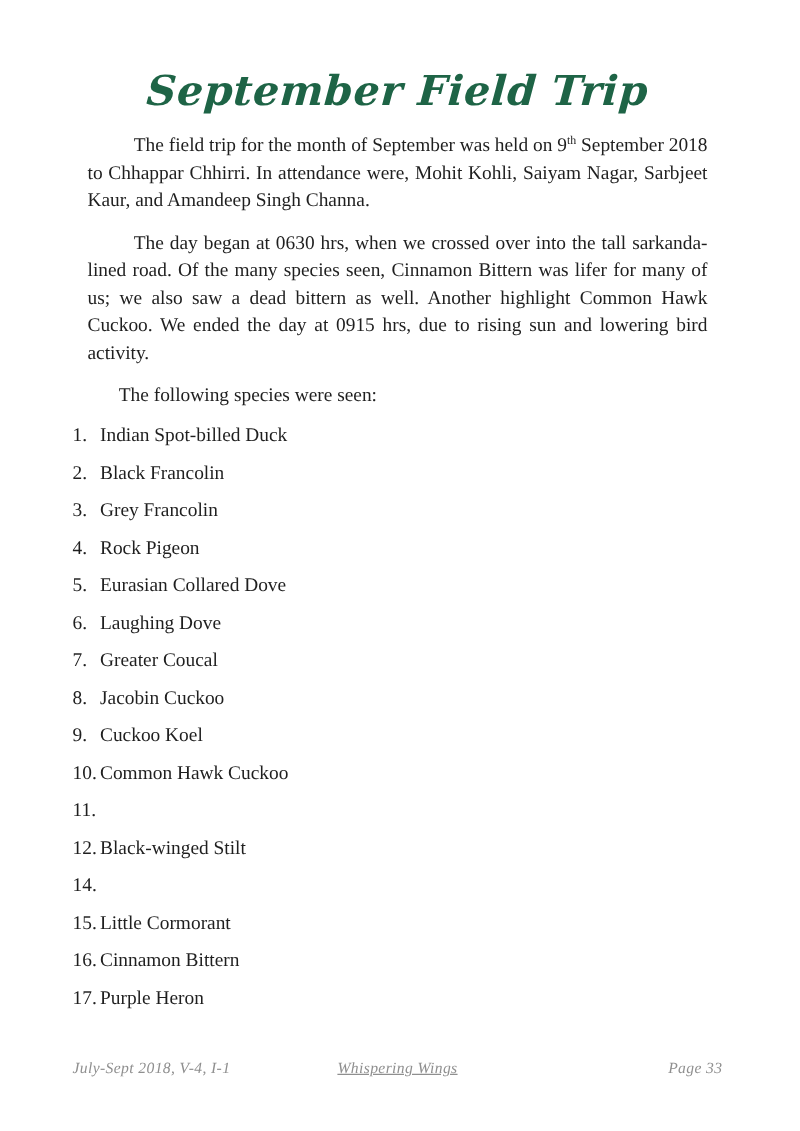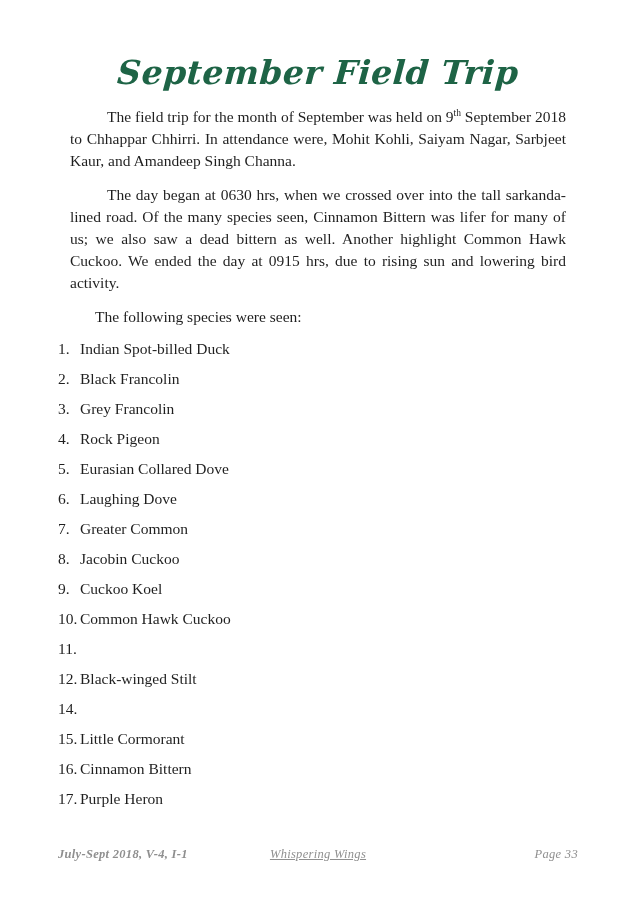--- a/index.html
+++ b/index.html
@@ -71,21 +71,21 @@
     left: 58px;
     right: 62px;
     display: flex;
     align-items: baseline;
     font-family: "Liberation Serif", serif;
     font-style: italic;
     font-size: 12.5px;
     color: #8f8f8f;
     letter-spacing: 0.3px;
   }
-  .footer .f-left  { flex: 1; text-align: left; font-weight: bold; }
+  .footer .f-left  { flex: 1; text-align: left; }
   .footer .f-center{ flex: 1; text-align: center; text-decoration: underline; }
   .footer .f-right { flex: 1; text-align: right; }
 </style>
 </head>
 <body>
 
 <div class="page">
 
   <h1 class="doc-title">September Field Trip</h1>
 
@@ -115,21 +115,21 @@
     <li>
         <span class="num">5.</span>
         <span>Eurasian Collared Dove</span>
       </li>
     <li>
         <span class="num">6.</span>
         <span>Laughing Dove</span>
       </li>
     <li>
         <span class="num">7.</span>
-        <span>Greater Common</span>
+        <span>Greater Coucal</span>
       </li>
     <li>
         <span class="num">8.</span>
         <span>Jacobin Cuckoo</span>
       </li>
     <li>
         <span class="num">9.</span>
         <span>Cuckoo Koel</span>
       </li>
     <li>

